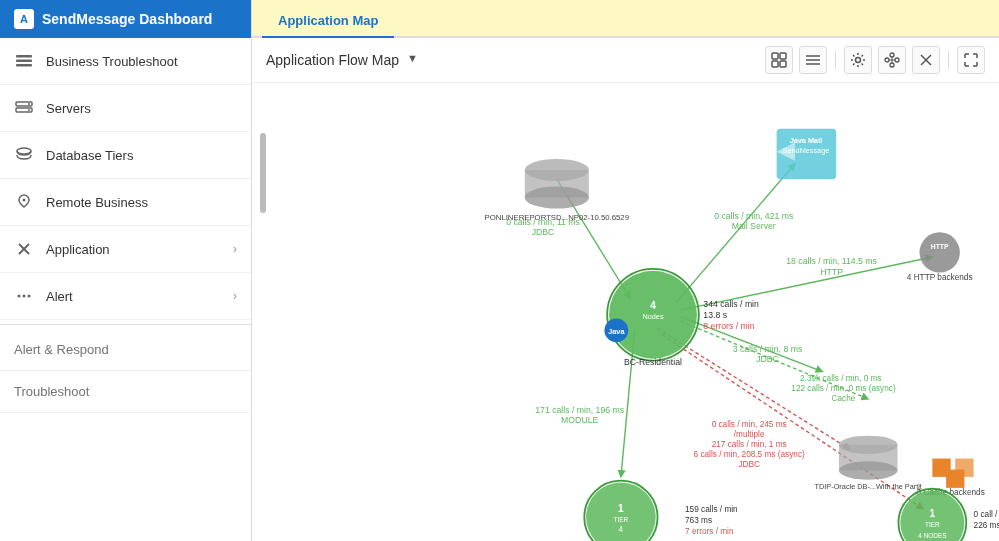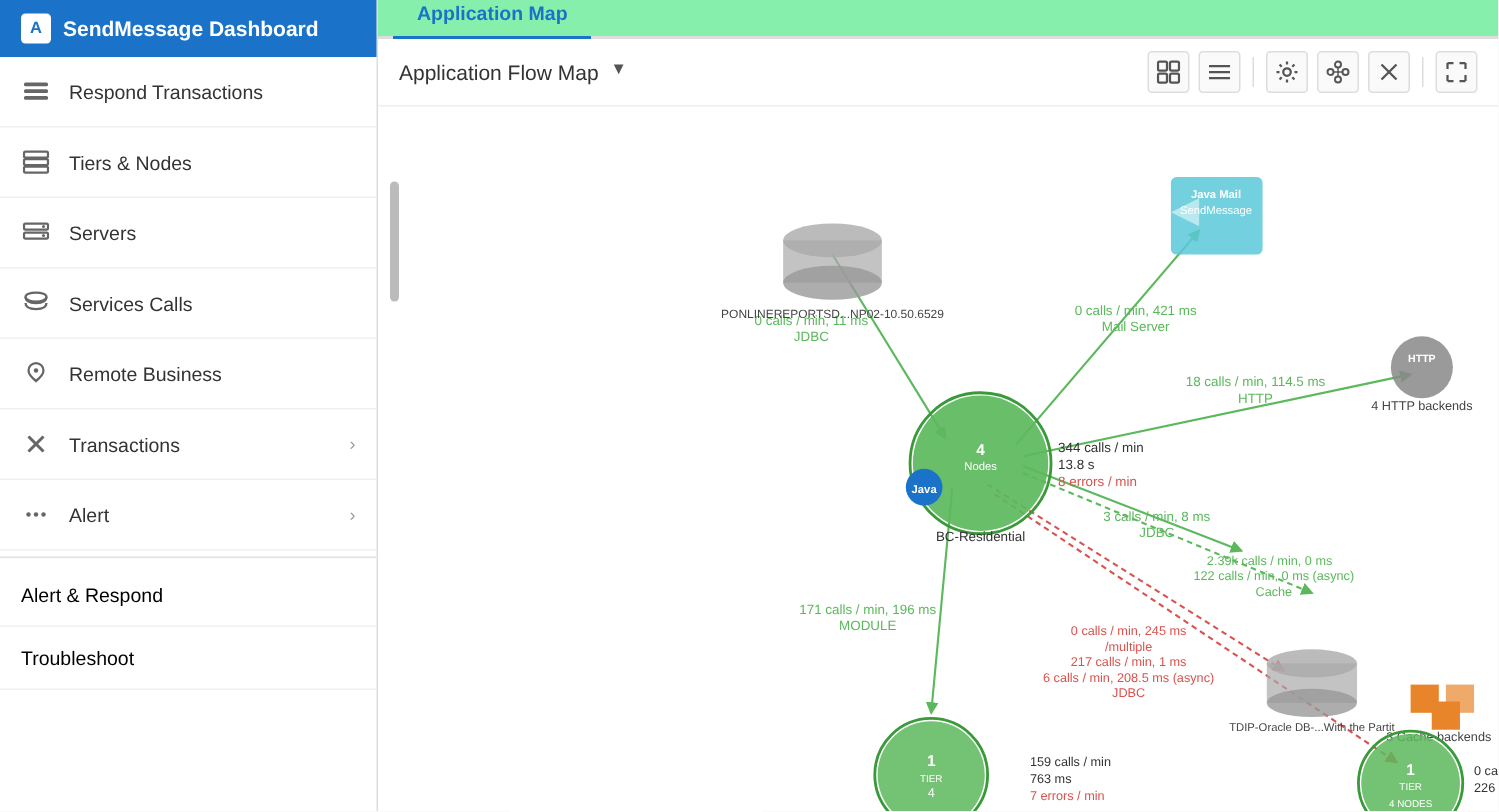--- a/index.html
+++ b/index.html
@@ -53,42 +53,42 @@
       font-size: 15px;
     }
     .sidebar-item .item-label { flex: 1; }
     .sidebar-item .chevron { color: #999; font-size: 12px; }
     .sidebar-divider { height: 1px; background: #e0e0e0; margin: 4px 0; }
     .sidebar-section-item {
       display: flex;
       align-items: center;
       padding: 13px 14px;
       cursor: pointer;
-      color: #000000;
+      color: #737373;
       border-bottom: 1px solid #f0f0f0;
       gap: 12px;
       font-size: 13px;
     }
 
     
     .main-content {
       flex: 1;
       display: flex;
       flex-direction: column;
       background: #fff;
       height: 100%;
       overflow: hidden;
     }
     .tab-bar {
       display: flex;
       align-items: flex-end;
       border-bottom: 2px solid #ddd;
-      background: #86efac;
+      background: #fef9c3;
       padding: 0 10px;
-      height: 26px;
+      height: 38px;
     }
     .tab {
       padding: 8px 16px;
       cursor: pointer;
       color: #555;
       font-size: 13px;
       border-bottom: 2px solid transparent;
       margin-bottom: -2px;
     }
     .tab.active {
@@ -170,34 +170,24 @@
   <div class="sidebar-nav">
 
     <div class="sidebar-item">
       <div class="item-icon">
         <svg width="18" height="18" viewBox="0 0 18 18">
             <rect x="1" y="3" width="16" height="2.5" rx="1" fill="#666"></rect>
             <rect x="1" y="7.5" width="16" height="2.5" rx="1" fill="#666"></rect>
             <rect x="1" y="12" width="16" height="2.5" rx="1" fill="#666"></rect>
           </svg>
       </div>
-      <span class="item-label">Respond Transactions</span>
-    </div>
-
-
-    <div class="sidebar-item">
-      <div class="item-icon">
-        <svg width="18" height="18" viewBox="0 0 18 18">
-            <rect x="1" y="2" width="16" height="4" rx="1" fill="none" stroke="#666" stroke-width="1.5"></rect>
-            <rect x="1" y="7" width="16" height="4" rx="1" fill="none" stroke="#666" stroke-width="1.5"></rect>
-            <rect x="1" y="12" width="16" height="4" rx="1" fill="none" stroke="#666" stroke-width="1.5"></rect>
-          </svg>
-      </div>
-      <span class="item-label">Tiers &amp; Nodes</span>
-    </div>
+      <span class="item-label">Business Troubleshoot</span>
+    </div>
+
+
 
     <div class="sidebar-item">
       <div class="item-icon">
         <svg width="18" height="18" viewBox="0 0 18 18">
             <rect x="1" y="3" width="16" height="4" rx="1" fill="none" stroke="#666" stroke-width="1.5"></rect>
             <rect x="1" y="9" width="16" height="4" rx="1" fill="none" stroke="#666" stroke-width="1.5"></rect>
             <circle cx="14" cy="5" r="1" fill="#666"></circle>
             <circle cx="14" cy="11" r="1" fill="#666"></circle>
           </svg>
       </div>
@@ -205,41 +195,41 @@
     </div>
 
     <div class="sidebar-item">
       <div class="item-icon">
         <svg width="18" height="18" viewBox="0 0 18 18">
             <ellipse cx="9" cy="5" rx="7" ry="3" fill="none" stroke="#666" stroke-width="1.5"></ellipse>
             <path d="M2 5 Q2 9 9 9 Q16 9 16 5" fill="none" stroke="#666" stroke-width="1.5"></path>
             <path d="M2 9 Q2 13 9 13 Q16 13 16 9" fill="none" stroke="#666" stroke-width="1.5"></path>
           </svg>
       </div>
-      <span class="item-label">Services Calls</span>
+      <span class="item-label">Database Tiers</span>
     </div>
 
     <div class="sidebar-item">
       <div class="item-icon">
         <svg width="18" height="18" viewBox="0 0 18 18">
             <path d="M9 14 Q4 10 4 7 A5 5 0 0 1 14 7 Q14 10 9 14Z" fill="none" stroke="#666" stroke-width="1.5"></path>
             <circle cx="9" cy="7" r="1.5" fill="#666"></circle>
           </svg>
       </div>
       <span class="item-label">Remote Business</span>
     </div>
 
     <div class="sidebar-item">
       <div class="item-icon">
         <svg width="18" height="18" viewBox="0 0 18 18">
             <line x1="4" y1="4" x2="14" y2="14" stroke="#666" stroke-width="2"></line>
             <line x1="14" y1="4" x2="4" y2="14" stroke="#666" stroke-width="2"></line>
           </svg>
       </div>
-      <span class="item-label">Transactions</span>
+      <span class="item-label">Application</span>
       <span class="chevron">›</span>
     </div>
 
     <div class="sidebar-item">
       <div class="item-icon">
         <svg width="18" height="18" viewBox="0 0 18 18">
             <circle cx="4" cy="9" r="1.5" fill="#666"></circle>
             <circle cx="9" cy="9" r="1.5" fill="#666"></circle>
             <circle cx="14" cy="9" r="1.5" fill="#666"></circle>
           </svg>

